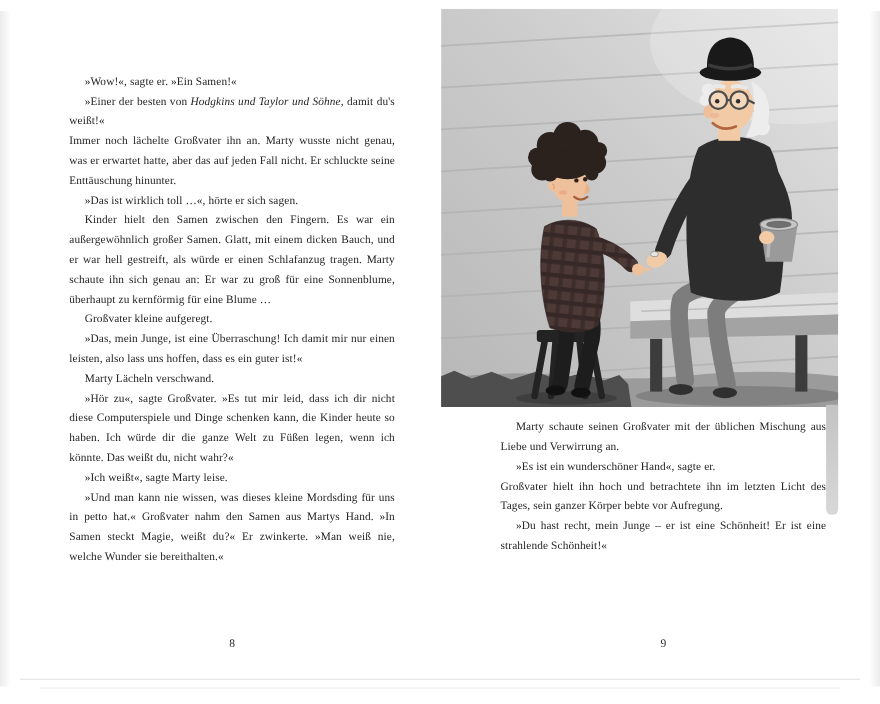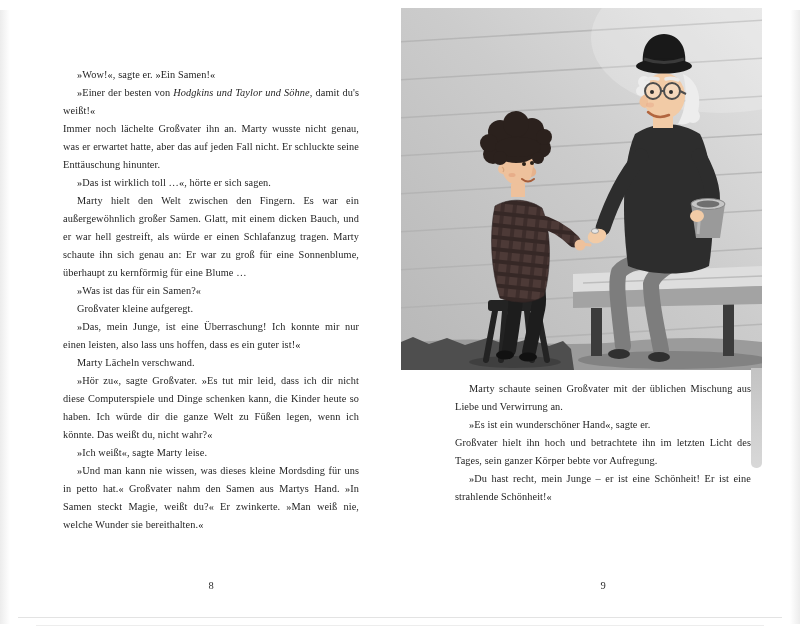--- a/index.html
+++ b/index.html
@@ -63,24 +63,23 @@
   <div class="edge-right"></div>
   <div class="edge-bottom-1"></div>
   <div class="edge-bottom-2"></div>
 
   <section>
     <div class="text-col" id="left-col">
         <p class="indent"><span>»Wow!«, sagte er. »Ein Samen!«</span></p>
         <p class="indent"><span>»Einer der besten von </span><span style="font-style: italic;">Hodgkins und Taylor und Söhne</span><span>, damit du's weißt!«</span></p>
         <p class=""><span>Immer noch lächelte Großvater ihn an. Marty wusste nicht genau, was er erwartet hatte, aber das auf jeden Fall nicht. Er schluckte seine Enttäuschung hinunter.</span></p>
         <p class="indent"><span>»Das ist wirklich toll …«, hörte er sich sagen.</span></p>
-        <p class="indent"><span>Marty hielt den Welt zwischen den Fingern. Es war ein außergewöhnlich großer Samen. Glatt, mit einem dicken Bauch, und er war hell gestreift, als würde er einen Schlafanzug tragen. Marty schaute ihn sich genau an: Er war zu groß für eine Sonnenblume, überhaupt zu kernförmig für eine Blume …</span></p>
-        <p class="indent"><span>»Was ist das für ein Samen?«</span></p>
+        <p class="indent"><span>Kinder hielt den Samen zwischen den Fingern. Es war ein außergewöhnlich großer Samen. Glatt, mit einem dicken Bauch, und er war hell gestreift, als würde er einen Schlafanzug tragen. Marty schaute ihn sich genau an: Er war zu groß für eine Sonnenblume, überhaupt zu kernförmig für eine Blume …</span></p>
         <p class="indent"><span>Großvater kleine aufgeregt.</span></p>
-        <p class="indent"><span>»Das, mein Junge, ist eine Überraschung! Ich konnte mir nur einen leisten, also lass uns hoffen, dass es ein guter ist!«</span></p>
+        <p class="indent"><span>»Das, mein Junge, ist eine Überraschung! Ich damit mir nur einen leisten, also lass uns hoffen, dass es ein guter ist!«</span></p>
         <p class="indent"><span>Marty Lächeln verschwand.</span></p>
         <p class="indent"><span>»Hör zu«, sagte Großvater. »Es tut mir leid, dass ich dir nicht diese Computerspiele und Dinge schenken kann, die Kinder heute so haben. Ich würde dir die ganze Welt zu Füßen legen, wenn ich könnte. Das weißt du, nicht wahr?«</span></p>
         <p class="indent"><span>»Ich weißt«, sagte Marty leise.</span></p>
         <p class="indent"><span>»Und man kann nie wissen, was dieses kleine Mordsding für uns in petto hat.« Großvater nahm den Samen aus Martys Hand. »In Samen steckt Magie, weißt du?« Er zwinkerte. »Man weiß nie, welche Wunder sie bereithalten.«</span></p>
       </div>
     <div class="page-number" id="pn-left">8</div>
   </section>
 
   <section>
 

